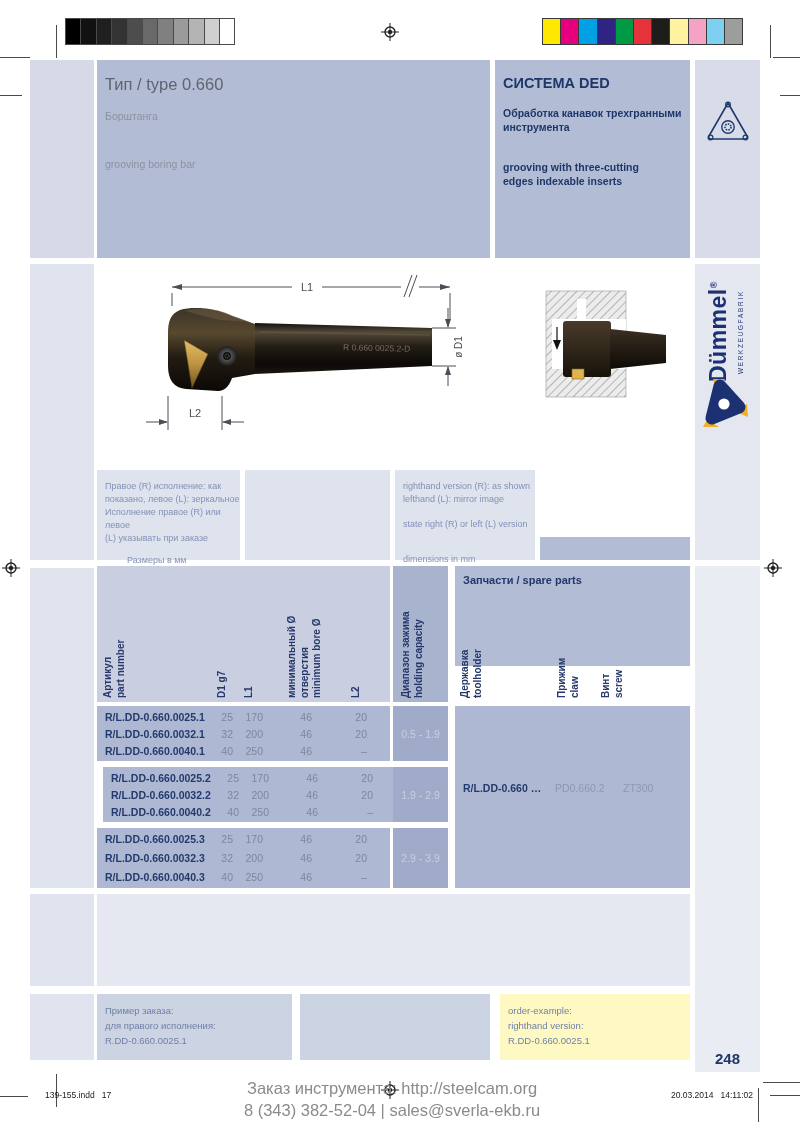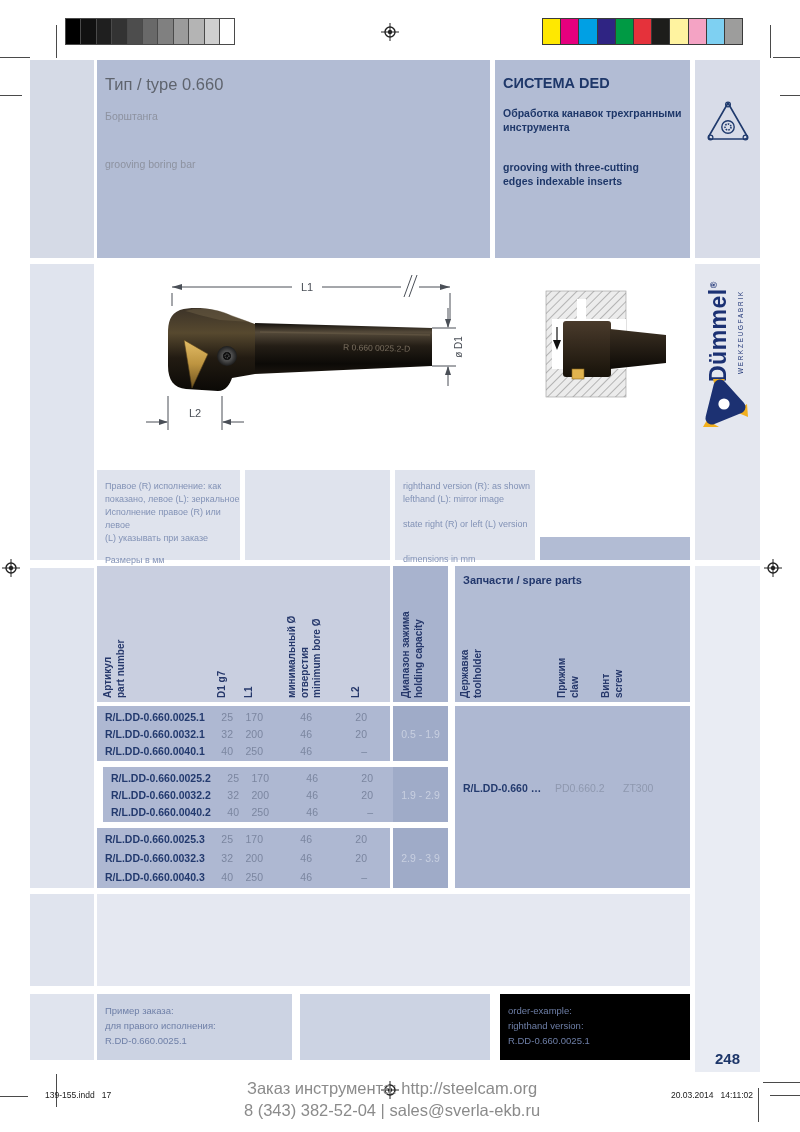--- a/index.html
+++ b/index.html
@@ -235,37 +235,37 @@
       <circle cx="25" cy="26" r="5.6" fill="#ffffff"></circle>
     </svg>
   </div>
 
   <div class="panel" style="left:97px;top:470px;width:143px;height:90px;background:#dfe3ed;">
     <div class="notetxt" style="position:absolute;left:8px;top:10px;">
       <div>Правое (R) исполнение: как</div>
       <div>показано, левое (L): зеркальное</div>
       <div>Исполнение правое (R) или левое</div>
       <div>(L) указывать при заказе</div>
-      <div style="margin-top:9px;">Размеры в мм</div>
+      <div style="margin-top:9px;margin-left:22px;">Размеры в мм</div>
     </div>
   </div>
   <div class="panel" style="left:245px;top:470px;width:145px;height:90px;background:#dfe3ed;"></div>
   <div class="panel" style="left:395px;top:470px;width:140px;height:90px;background:#dfe3ed;">
     <div class="notetxt" style="position:absolute;left:8px;top:10px;">
       <div>righthand version (R): as shown</div>
       <div>lefthand (L): mirror image</div>
       <div style="margin-top:12px;">state right (R) or left (L) version</div>
       <div style="margin-top:22px;">dimensions in mm</div>
     </div>
   </div>
   <div class="panel" style="left:540px;top:537px;width:150px;height:23px;background:#b2bcd4;"></div>
 
   <div class="panel" style="left:97px;top:566px;width:293px;height:136px;background:#c9cfe0;"></div>
   <div class="panel" style="left:393px;top:566px;width:55px;height:136px;background:#a8b3ce;"></div>
-  <div class="panel" style="left:455px;top:566px;width:235px;height:136px;background:#b2bcd4;">
+  <div class="panel" style="left:455px;top:566px;width:235px;height:100px;background:#b2bcd4;">
     <div class="abs" style="left:8px;top:8px;font-size:11px;font-weight:600;color:#22376c;">Запчасти / spare parts</div>
   </div>
 
   <div class="rot thdr" style="left:102px;top:698px;">
     <div class="ln">Артикул</div>
     <div class="ln">part number</div>
   </div>
   <div class="rot thdr" style="left:216px;top:698px;">D1 g7</div>
   <div class="rot thdr" style="left:243px;top:698px;">L1</div>
   <div class="rot thdr" style="left:286px;top:698px;">
@@ -375,21 +375,21 @@
   <div class="panel" style="left:97px;top:894px;width:593px;height:92px;background:#e5e8f1;"></div>
 
   <div class="panel" style="left:97px;top:994px;width:195px;height:66px;background:#ccd3e3;">
     <div class="ordertxt" style="position:absolute;left:8px;top:9px;">
       <div>Пример заказа:</div>
       <div>для правого исполнения:</div>
       <div>R.DD-0.660.0025.1</div>
     </div>
   </div>
   <div class="panel" style="left:300px;top:994px;width:190px;height:66px;background:#ccd3e3;"></div>
-  <div class="panel" style="left:500px;top:994px;width:190px;height:66px;background:#000000;">
+  <div class="panel" style="left:500px;top:994px;width:190px;height:66px;background:#fef9c3;">
     <div class="ordertxt" style="position:absolute;left:8px;top:9px;">
       <div>order-example:</div>
       <div>righthand version:</div>
       <div>R.DD-0.660.0025.1</div>
     </div>
   </div>
 
   <div class="panel" style="left:695px;top:566px;width:65px;height:506px;background:#e9ecf3;">
     <div class="abs" style="left:0;top:484px;width:65px;text-align:center;font-size:15px;font-weight:600;color:#1d3669;">248</div>
   </div>

